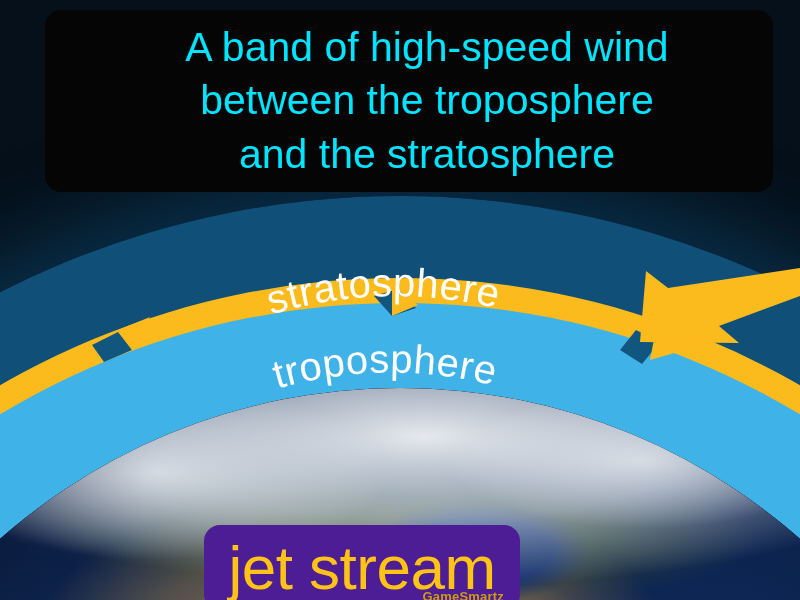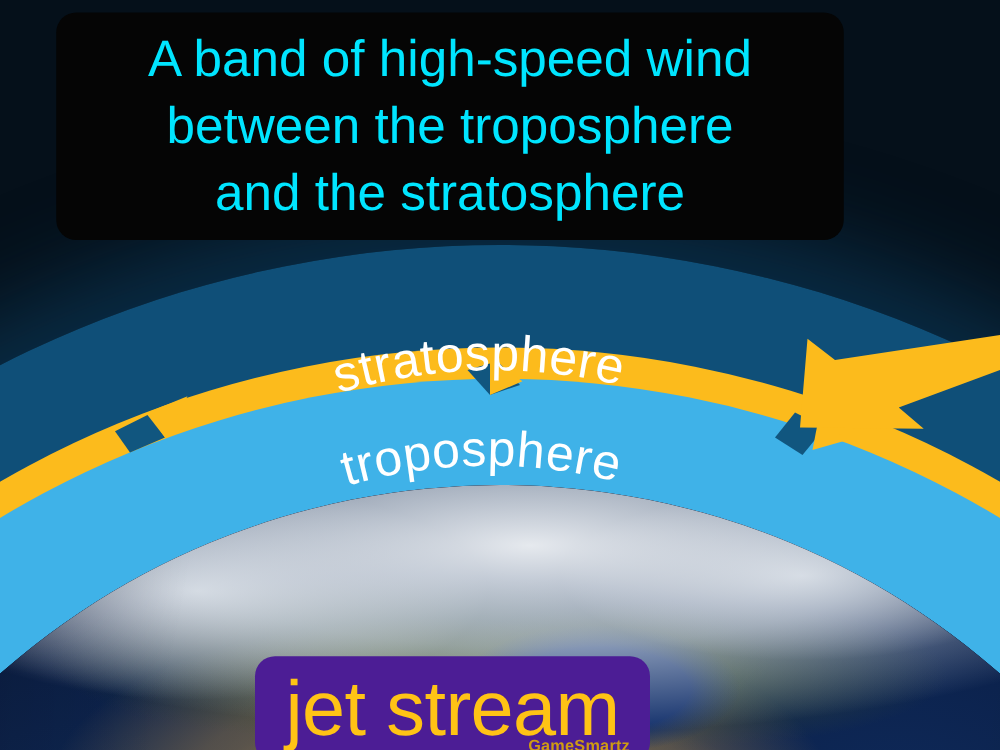--- a/index.html
+++ b/index.html
@@ -113,27 +113,28 @@
     font-family: "Liberation Sans", sans-serif;
     font-size: 40px;
     letter-spacing: 0.5px;
   }
 
   
   .def-box {
     position: absolute;
     left: 45px;
     top: 10px;
-    width: 630px;
+    width: 692px;
     height: 182px;
     background: #050505;
     border-radius: 16px;
     display: flex;
     align-items: center;
     justify-content: center;
+    padding-left: 36px;
   }
   .def-text {
     color: #00e5ff;
     font-family: "Liberation Sans", sans-serif;
     font-size: 41px;
     line-height: 1.30;
     text-align: center;
     padding: 0 14px;
     white-space: pre-line;
   }

